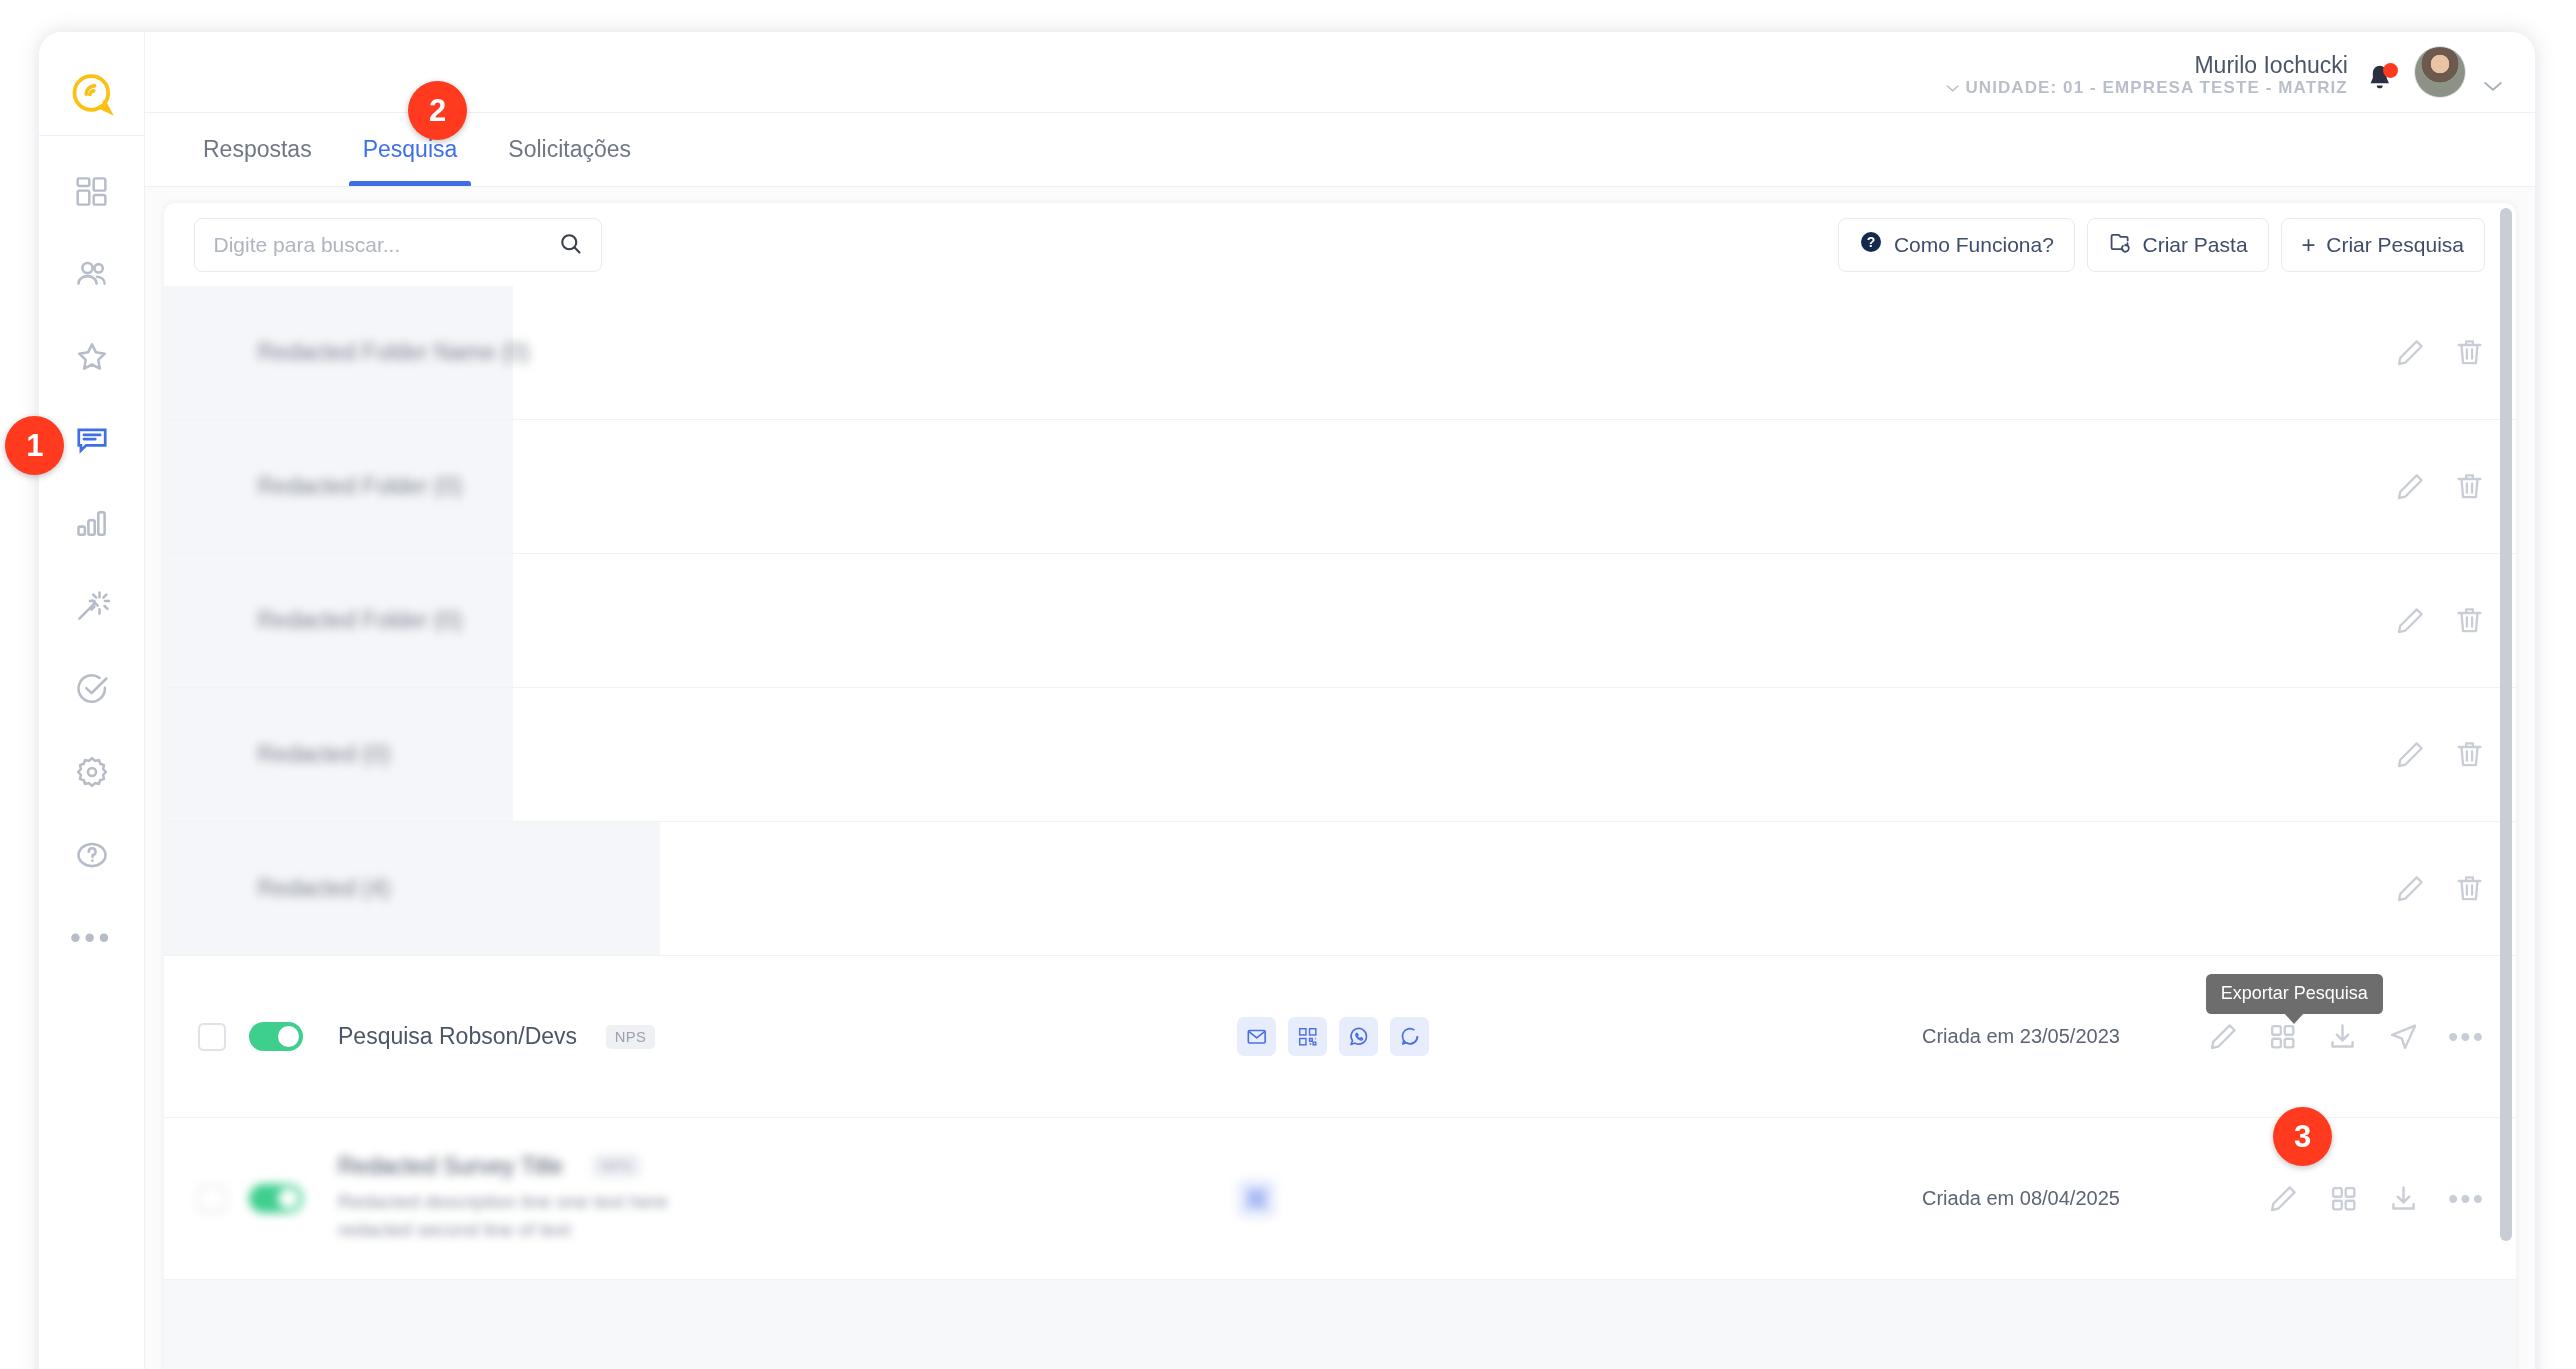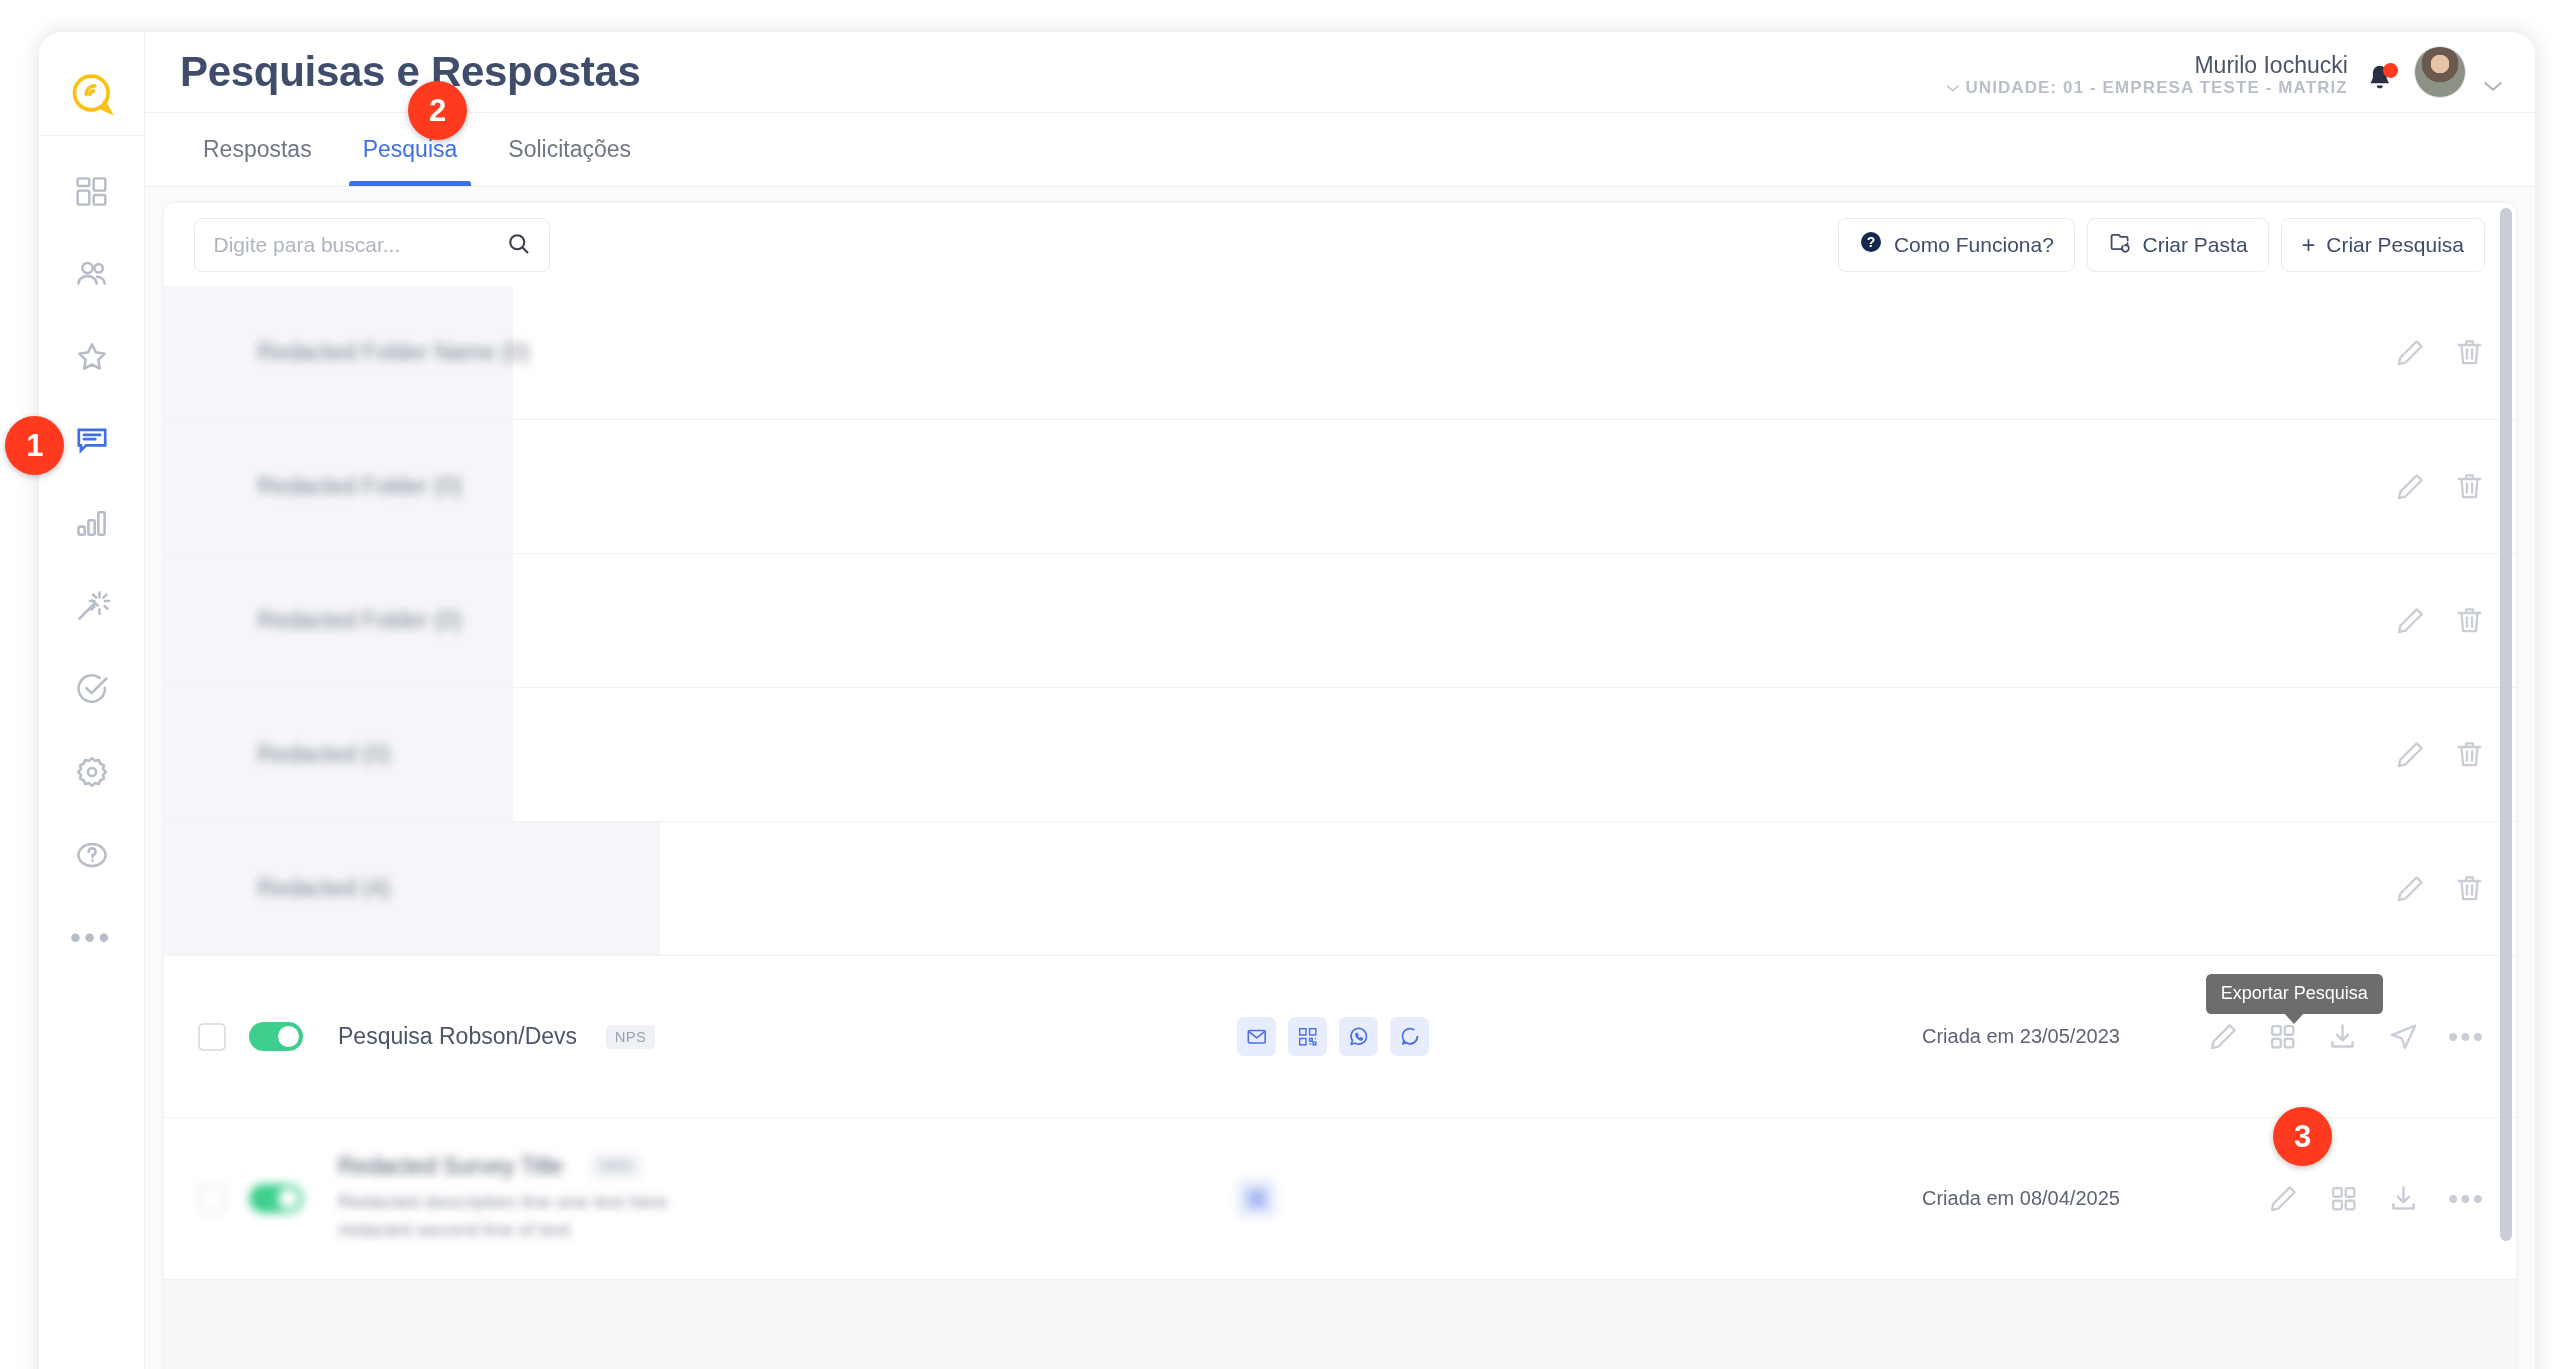--- a/index.html
+++ b/index.html
@@ -121,21 +121,21 @@
     box-shadow: 0 0.7px 6.7px rgba(120,130,150,.13);
     overflow: hidden;
   }
 
   
   #toolbar {
     height: 83px; display: flex; align-items: center;
     padding: 0 31px 0 29.5px;
   }
   #search-box {
-    width: 356px; height: 54px;
+    width: 408px; height: 54px;
     border: 1.3px solid #e8eaee; border-radius: 8px;
     display: flex; align-items: center;
     padding: 0 17.4px 0 19px;
   }
   #search-input {
     flex: 1 1 auto; border: none; outline: none;
     font-size: 21px; color: #4b5568;
     font-family: "Liberation Sans", sans-serif; background: transparent;
   }
   #search-input::placeholder { color: #aeb4c0; }
@@ -357,21 +357,20 @@
     </div>
 
     <div class="nav-dots">
       <span>•••</span>
     </div>
   </nav>
 
   <div id="main">
 
     <header id="topbar">
-      <h1 id="page-title">Pesquisas e Respostas</h1>
 
       <div id="user-block">
         <div id="user-text">
           <div id="user-name">Murilo Iochucki</div>
           <div id="user-unit">
             <span>
               <svg width="13.4" height="8.7" viewBox="0 0 20 13" fill="none" stroke="#b9bfca" stroke-width="2.2" stroke-linecap="round">
                   <path d="M2 3l8 7 8-7"></path>
                 </svg>
             </span>

